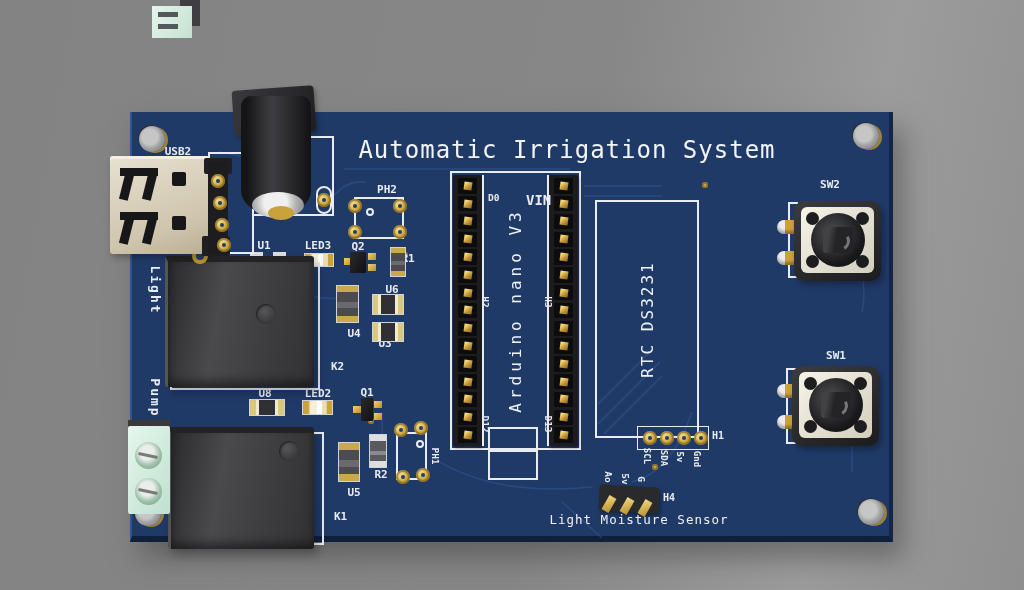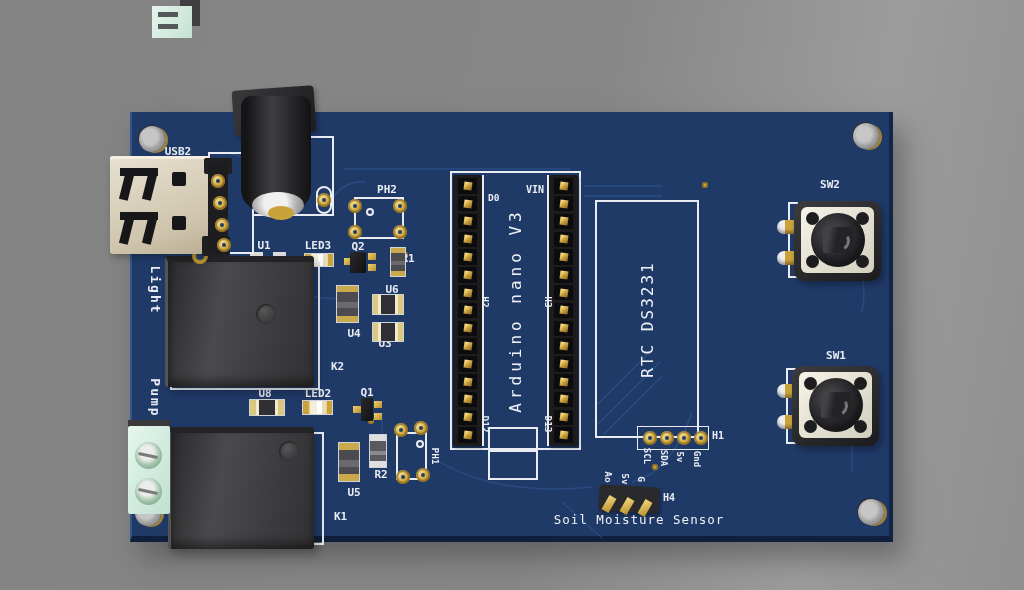--- a/index.html
+++ b/index.html
@@ -113,20 +113,21 @@
     <div class="hole" style="left:721px;top:11px"></div>
     <div class="hole" style="left:726px;top:387px"></div>
     <div class="hole" style="left:3px;top:388px"></div>
 
     <div class="via" style="left:270px;top:140px"></div>
     <div class="via" style="left:432px;top:186px"></div>
     <div class="via" style="left:520px;top:352px"></div>
     <div class="via" style="left:570px;top:70px"></div>
     <div class="via" style="left:236px;top:306px"></div>
 
+    <div class="title" style="left:185px;top:24px;width:500px">Automatic Irrigation System</div>
 
     <div class="ref" style="left:255px;top:71px">PH2</div>
     <div class="silk" style="left:222px;top:85px;width:50px;height:42px"></div>
     <div class="pad" style="left:216px;top:87px"></div>
     <div class="pad" style="left:261px;top:87px"></div>
     <div class="pad" style="left:216px;top:113px"></div>
     <div class="pad" style="left:261px;top:113px"></div>
     <div class="abs" style="left:234px;top:96px;width:8px;height:8px;border:2px solid #e9ecf2;border-radius:50%;box-sizing:border-box"></div>
 
     <div class="ref" style="left:132px;top:127px">U1</div>
@@ -319,21 +320,21 @@
         <div class="socket">
           <div class="pin-gold"></div>
         </div>
         <div class="socket">
           <div class="pin-gold"></div>
         </div>
       </div>
     <div class="abs" style="left:350px;top:63px;width:2px;height:271px;background:#e9ecf2"></div>
     <div class="abs" style="left:415px;top:63px;width:2px;height:271px;background:#e9ecf2"></div>
     <div class="ref reflt" style="left:356px;top:80px;font-size:9.5px">D0</div>
-    <div class="ref reflt" style="left:394px;top:72px;font-size:10px">VIN</div>
+    <div class="ref reflt" style="left:394px;top:80px;font-size:14px">VIN</div>
     <div class="vref" style="left:339px;top:184px">H2</div>
     <div class="vref" style="left:402px;top:184px">H3</div>
     <div class="vref" style="left:339px;top:306px">D12</div>
     <div class="vref" style="left:402px;top:306px">D13</div>
     <div class="abs" style="left:351px;top:63px;width:64px;height:271px;display:flex;align-items:center;justify-content:center">
       <span style="transform:rotate(-90deg);white-space:nowrap;font:16px 'DejaVu Sans Mono',monospace;letter-spacing:4px;color:#eef1f5">Arduino nano V3</span>
     </div>
     <div class="silk" style="left:356px;top:315px;width:50px;height:53px"></div>
     <div class="abs" style="left:356px;top:338px;width:50px;height:2px;background:#e9ecf2"></div>
 
@@ -353,21 +354,21 @@
     <div class="vref" style="left:550px;top:341px;font-size:9px">Gnd</div>
 
     <div class="vref" style="left:462px;top:359px;font-size:9.5px">Ao</div>
     <div class="vref" style="left:479px;top:361px;font-size:9.5px">5v</div>
     <div class="vref" style="left:495px;top:361px;font-size:9.5px">G</div>
     <div class="abs" style="left:467px;top:374px;width:60px;height:26px;background:#2a2a2c;border-radius:3px;transform:rotate(3deg);box-shadow:2px 3px 4px rgba(0,0,0,.35)"></div>
     <div class="abs" style="left:473px;top:384px;width:8px;height:16px;background:linear-gradient(135deg,#f3d87e,#b8902c);transform:rotate(30deg)"></div>
     <div class="abs" style="left:491px;top:386px;width:8px;height:16px;background:linear-gradient(135deg,#f3d87e,#b8902c);transform:rotate(30deg)"></div>
     <div class="abs" style="left:509px;top:388px;width:8px;height:16px;background:linear-gradient(135deg,#f3d87e,#b8902c);transform:rotate(30deg)"></div>
     <div class="ref reflt" style="left:531px;top:380px;font-size:10px">H4</div>
-    <div class="abs" style="left:377px;top:400px;width:260px;text-align:center;font:12.5px 'DejaVu Sans Mono',monospace;color:#eef1f5;letter-spacing:1px">Soil Moisture Sensor</div>
+    <div class="abs" style="left:377px;top:400px;width:260px;text-align:center;font:12.5px 'DejaVu Sans Mono',monospace;color:#eef1f5;letter-spacing:1px">Light Moisture Sensor</div>
 
     <div class="ref" style="left:698px;top:66px">SW2</div>
     <div class="bracket" style="left:656px;top:90px;height:76px"></div>
     <div class="sw-pin" style="left:645px;top:108px"></div>
     <div class="sw-pin" style="left:645px;top:139px"></div>
     <div class="sw-body" style="left:662px;top:89px">
       <div class="sw-top">
         <div class="sw-dot" style="left:5px;top:5px"></div>
         <div class="sw-dot" style="right:5px;top:5px"></div>
         <div class="sw-dot" style="left:5px;bottom:5px"></div>

